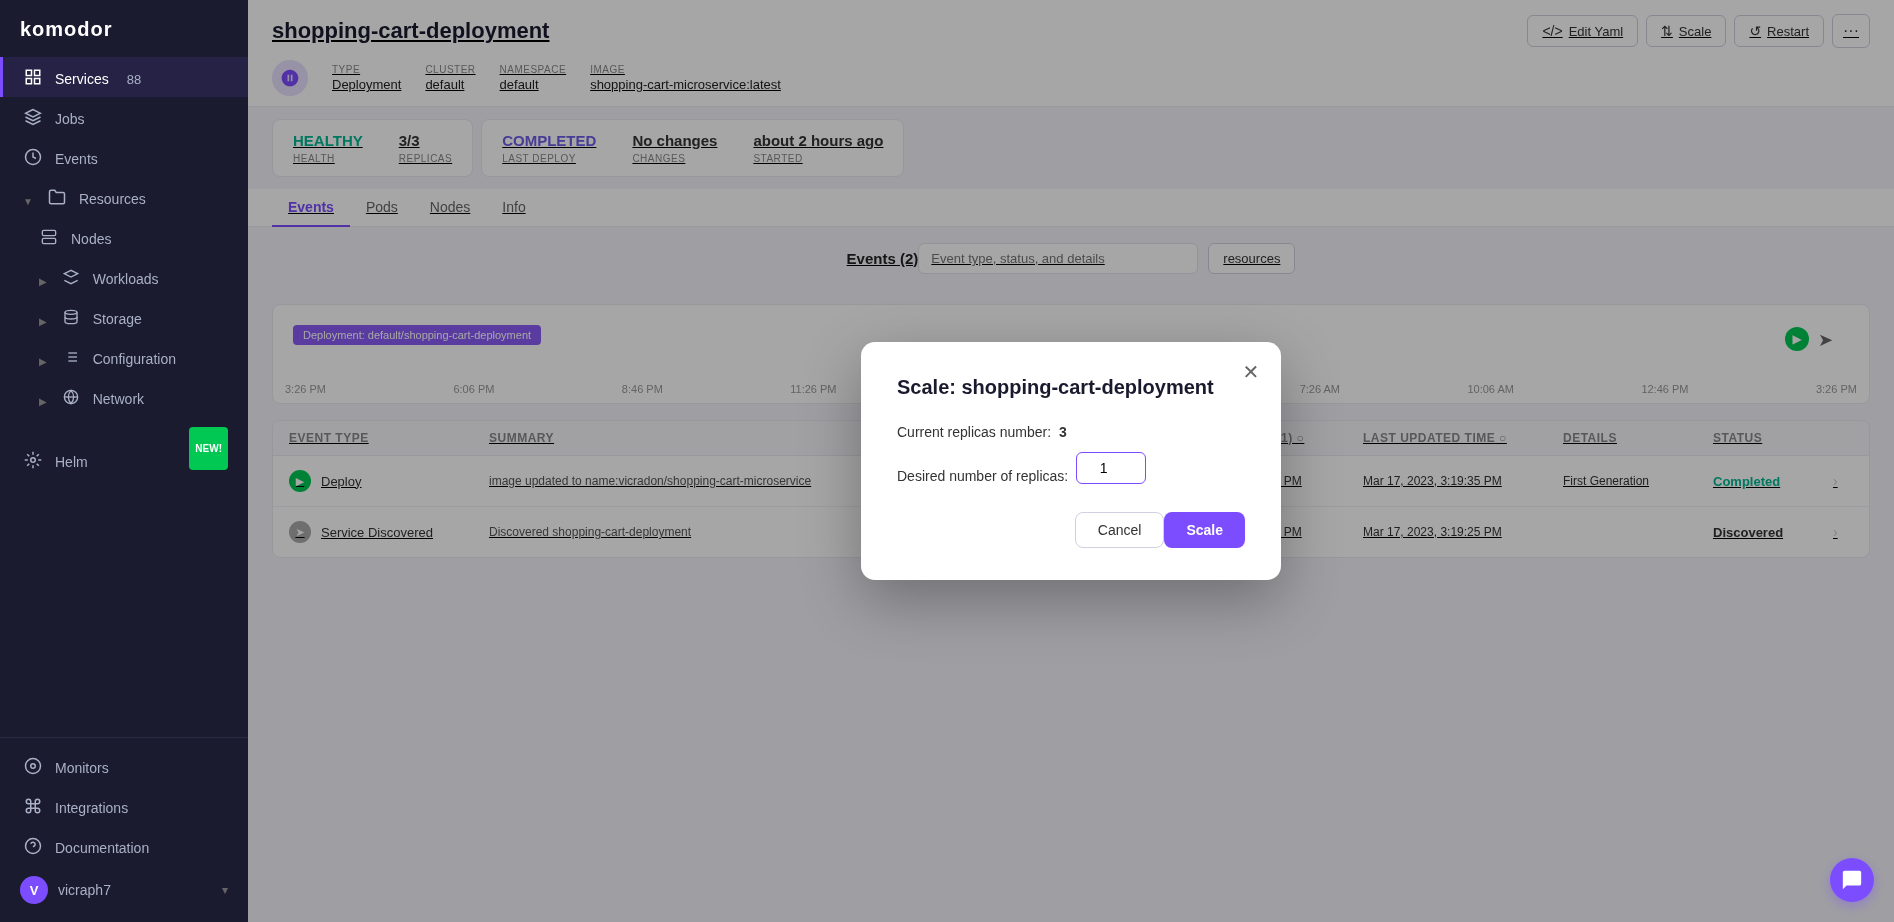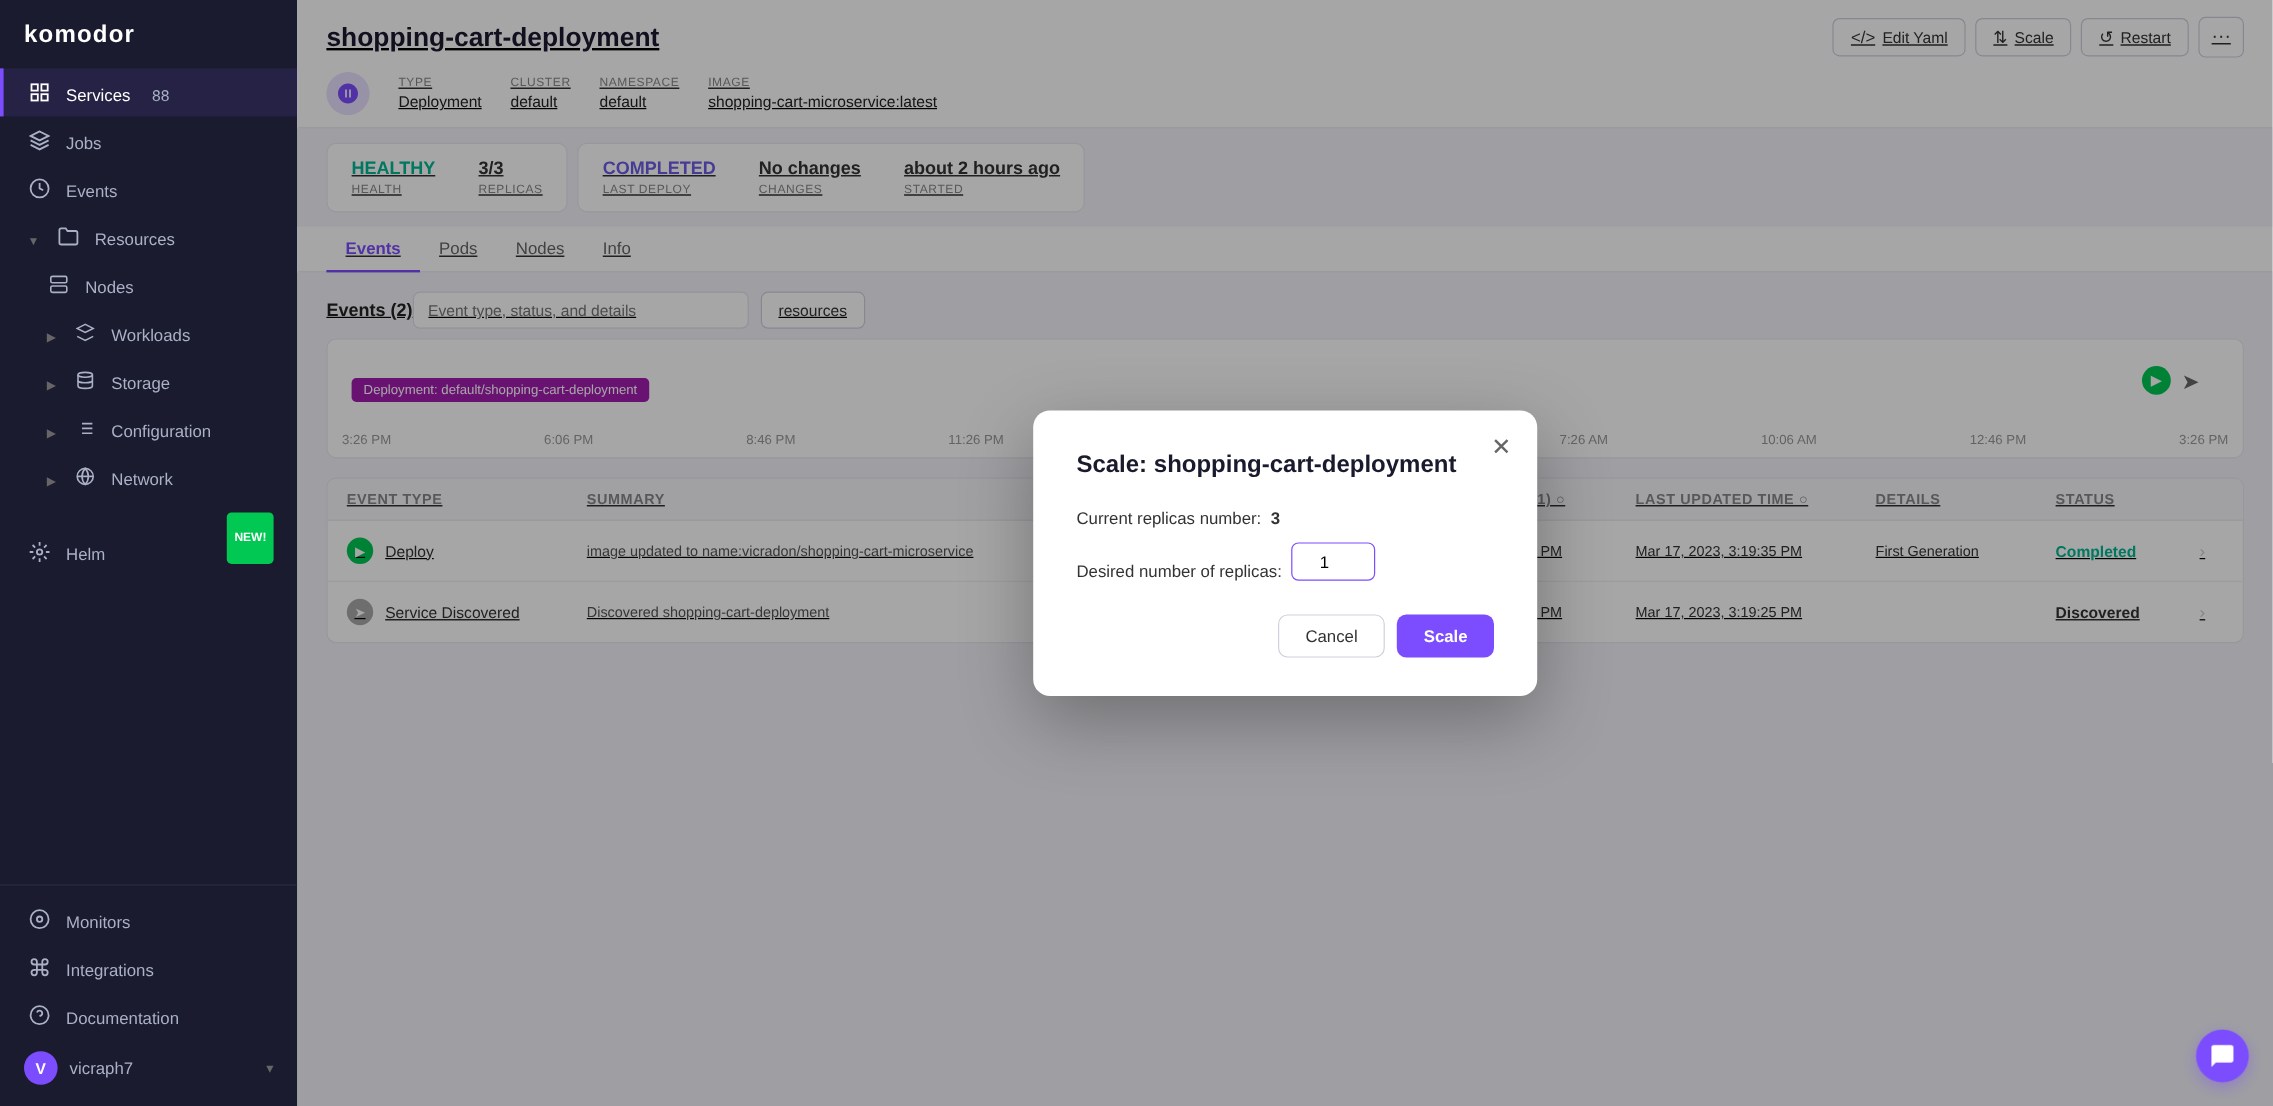--- a/index.html
+++ b/index.html
@@ -175,22 +175,22 @@
     }
 
     
     .events-area {
       padding: 16px 24px;
       flex:1;
       overflow: hidden;
       position: relative;
     }
     .events-toolbar {
-      display:flex; align-items:center; justify-content:flex-start;
-      margin-bottom: 8px;
+      display:flex; align-items:center; justify-content:center;
+      margin-bottom: 30px;
     }
     .events-title { font-size:15px; font-weight:600; color:#222; }
     .events-search {
       padding: 7px 12px;
       border: 1px solid #e0e0ec;
       border-radius:6px;
       font-size:13px;
       width: 280px;
       color: #999;
       background:#fff;
@@ -209,28 +209,28 @@
     .timeline-area {
       background:#fff;
       border:1px solid #e8e8f0;
       border-radius:8px;
       padding: 12px;
       margin-bottom: 16px;
       height: 100px;
       position:relative;
     }
     .event-chip {
-      background: #a21caf;
+      background: #8b5cf6;
       color:#fff;
       font-size:11px;
       padding: 4px 10px;
       border-radius:4px;
       display:inline-block;
       position:absolute;
-      top: 32px;
+      top: 20px;
       left: 20px;
     }
     .timeline-labels {
       display:flex;
       justify-content: space-between;
       position:absolute;
       bottom: 8px;
       left:12px; right:12px;
       font-size:11px;
       color:#999;
@@ -354,21 +354,20 @@
       width: 70px;
       padding: 7px 10px;
       border: 1.5px solid #7c4dff;
       border-radius: 6px;
       font-size:14px;
       text-align:center;
       outline:none;
     }
     .modal-actions {
       display:flex;
-      gap:10px;
       justify-content:flex-end;
       margin-top:28px;
     }
     .btn-cancel {
       padding: 9px 22px;
       border:1px solid #d0d0e0;
       border-radius:8px;
       background:#fff;
       color:#333;
       font-size:14px;

